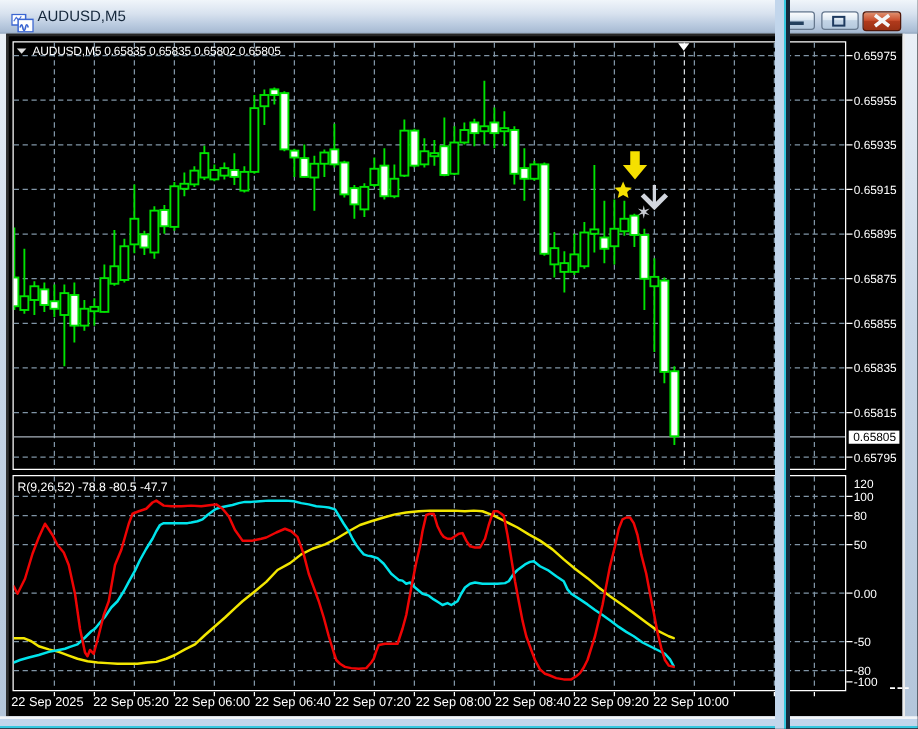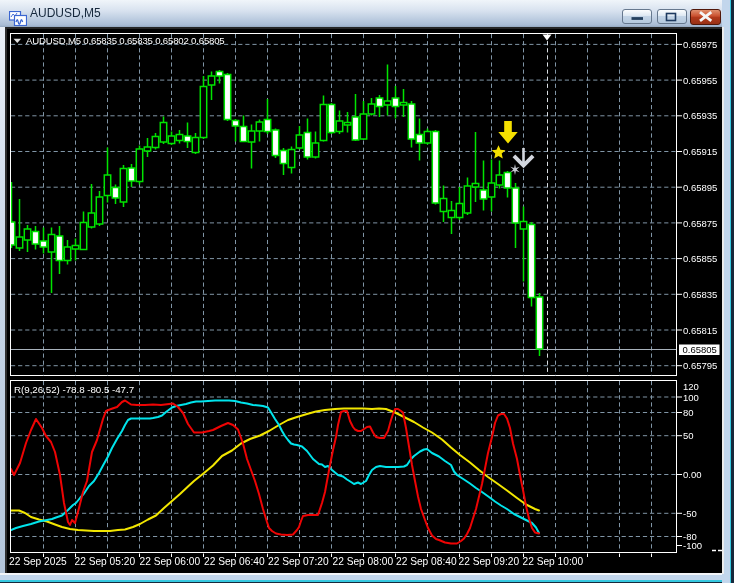--- a/index.html
+++ b/index.html
@@ -1,16 +1,16 @@
 <!DOCTYPE html>
 <html><head><meta charset="utf-8">
 <style>
 html,body{margin:0;padding:0;width:734px;height:583px;overflow:hidden;background:#000;}
 *{box-sizing:border-box;font-family:"Liberation Sans", sans-serif;}
-#win{position:absolute;left:0;top:0;width:734px;height:583px;}
+#win{position:absolute;left:0;top:0;width:632px;height:583px;}
 #frame{position:absolute;left:0;top:0;width:734px;height:583px;
  background:linear-gradient(#eef3f9, #c9d7e8 45%, #b3c5da);}
 #titlebar{position:absolute;left:0;top:0;width:734px;height:27px;
  background:linear-gradient(#f0f5fa, #d8e2ef 40%, #bdcde1 70%, #a9bcd4 93%, #93a7bf);}
 #client{position:absolute;left:5px;top:27px;width:717px;height:546px;background:#000;border-top:2px solid #262626;border-left:2px solid #2e2e2e;}
 #rframe{position:absolute;right:0;top:0;width:12px;height:583px;z-index:3;
  background:linear-gradient(90deg,#c2d6ec 0 7.5px,#35c8e0 7.5px 9px,#16293c 9px);}
 #rwhite{position:absolute;left:722px;top:27px;width:1.5px;height:547px;background:#ececec;z-index:4;}
 #bframe{position:absolute;left:0;bottom:0;width:734px;height:10px;z-index:2;
  background:linear-gradient(#f2f5f9 0 2.5px,#c2d6ec 2.5px 7.5px,#35c8e0 7.5px 9px,#16293c 9px);}

